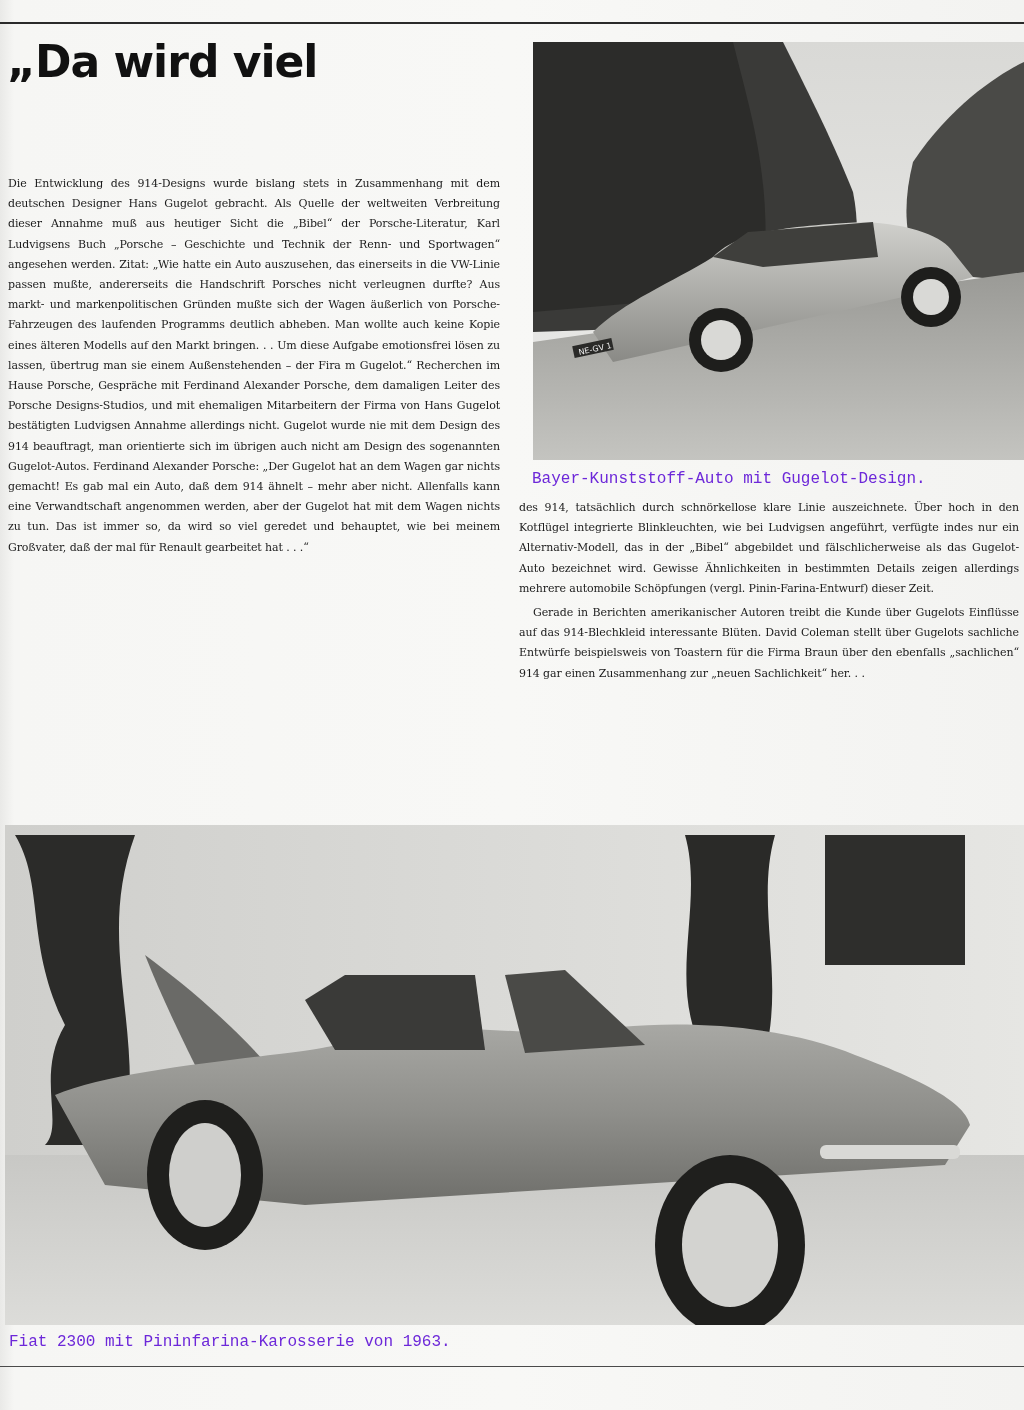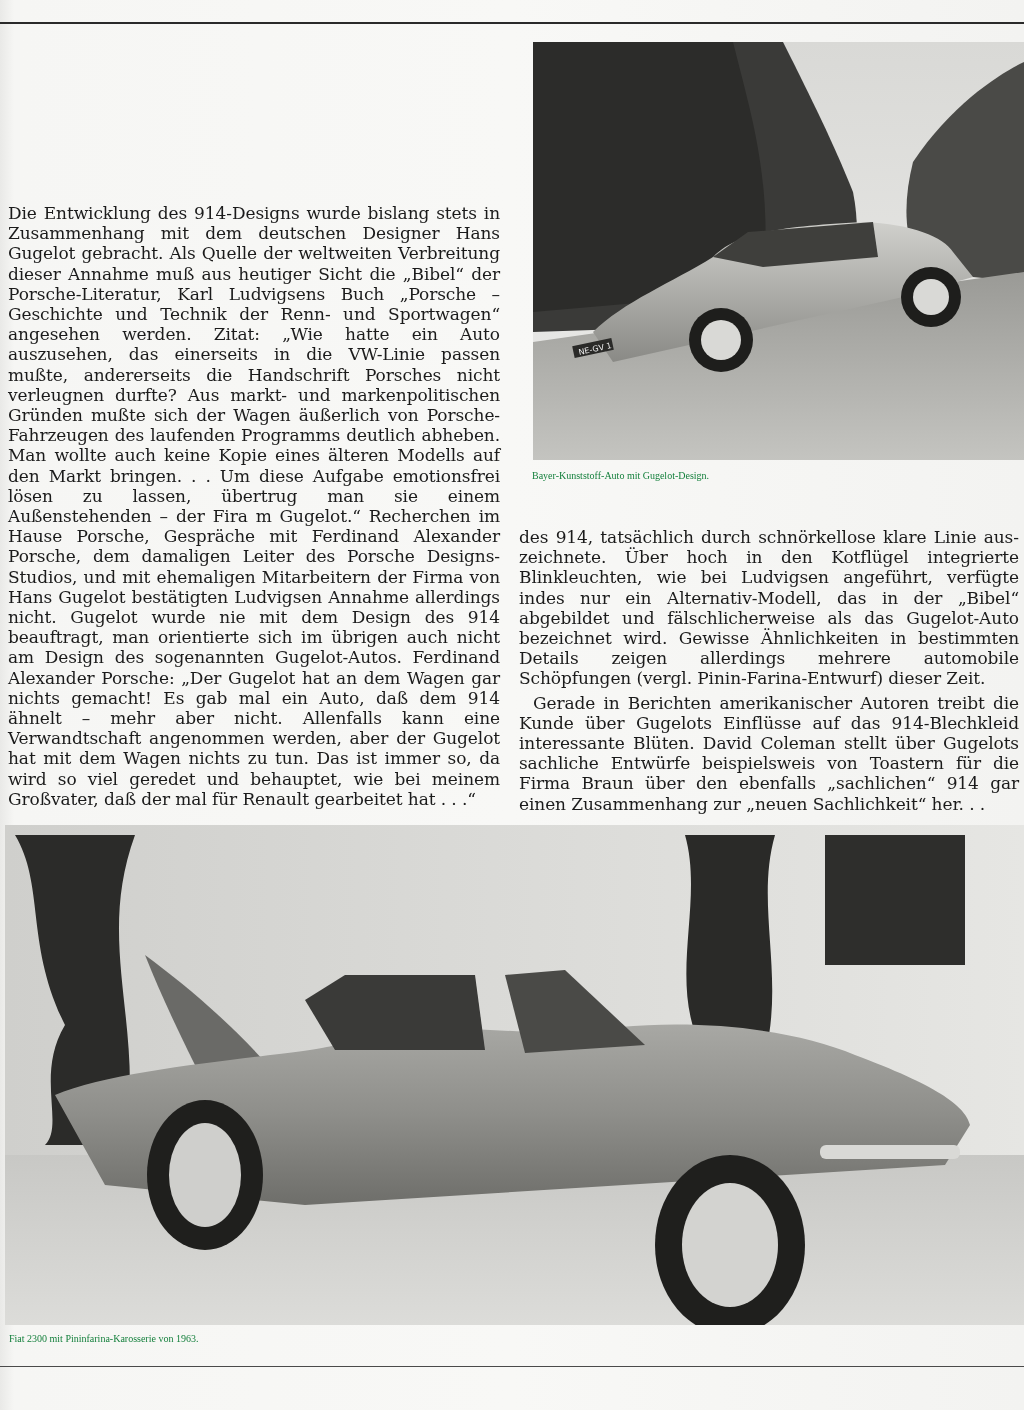--- a/index.html
+++ b/index.html
@@ -12,48 +12,48 @@
   .rule.top { top: 22px; }
   .rule.bottom { top: 1366px; height: 1px; background: #4a4a4a; }
 
   .title {
     position: absolute; left: 7px; top: 36px; width: 510px;
     font-family: "DejaVu Sans", sans-serif; font-weight: bold;
     font-size: 44px; line-height: 51px; letter-spacing: -1px; color: #111;
     margin: 0;
   }
   .col {
-    position: absolute; font-size: 17px; line-height: 20.2px;
-    text-align: justify; hyphens: manual; letter-spacing: -0.1px; margin-top: 29px;
+    position: absolute; font-size: 11px; line-height: 20.2px;
+    text-align: justify; hyphens: manual; letter-spacing: -0.1px;
   }
   .col.left { left: 8px; top: 174px; width: 492px; }
   .col.right { left: 519px; top: 498px; width: 500px; }
   .col p { margin: 0; }
   .col p.indent { text-indent: 14px; }
   .col p + p.spaced { margin-top: 4px; }
 
   .photo { position: absolute; overflow: hidden; }
   .photo svg { display: block; width: 100%; height: 100%; }
   .photo.top { left: 533px; top: 42px; width: 491px; height: 418px; }
   .photo.bottom { left: 5px; top: 825px; width: 1019px; height: 500px; }
 
   .caption {
-    position: absolute; font-family: Liberation Serif, serif;
-    font-size: 10px; color: #15803d;
+    position: absolute; font-family: Liberation Mono, monospace;
+    font-size: 16px; color: #6d28d9;
   }
   .caption.top { left: 532px; top: 470px; }
   .caption.bottom { left: 9px; top: 1333px; text-align: right; }
 </style>
 </head>
 <body>
 
 <div class="rule top"></div>
 
 <h1 class="title">
-  <br>
+  <span>„Da wird viel</span><br>
 </h1>
 
 <div class="col left">
   <p>Die Entwicklung des 914-Designs wurde bislang stets in Zusammenhang mit dem deutschen Designer Hans Gugelot gebracht. Als Quelle der weltweiten Verbreitung dieser Annahme muß aus heutiger Sicht die „Bibel“ der Porsche-Lite­ratur, Karl Ludvigsens Buch „Porsche – Geschichte und Tech­nik der Renn- und Sportwagen“ angesehen werden. Zitat: „Wie hatte ein Auto auszusehen, das einerseits in die VW-Li­nie passen mußte, andererseits die Handschrift Porsches nicht verleugnen durfte? Aus markt- und markenpolitischen Gründen mußte sich der Wagen äußerlich von Porsche-Fahr­zeugen des laufenden Programms deutlich abheben. Man wollte auch keine Kopie eines älteren Modells auf den Markt bringen. . . Um diese Aufgabe emotionsfrei lösen zu lassen, übertrug man sie einem Außenstehenden – der Fira m Guge­lot.“ Recherchen im Hause Porsche, Gespräche mit Ferdinand Alexander Porsche, dem damaligen Leiter des Porsche Des­igns-Studios, und mit ehemaligen Mitarbeitern der Firma von Hans Gugelot bestätigten Ludvigsen Annahme allerdings nicht. Gugelot wurde nie mit dem Design des 914 beauftragt, man orientierte sich im übrigen auch nicht am Design des sogenannten Gugelot-Autos. Ferdinand Alexander Porsche: „Der Gugelot hat an dem Wagen gar nichts gemacht! Es gab mal ein Auto, daß dem 914 ähnelt – mehr aber nicht. Allen­falls kann eine Verwandtschaft angenommen werden, aber der Gugelot hat mit dem Wagen nichts zu tun. Das ist immer so, da wird so viel geredet und behauptet, wie bei meinem Großvater, daß der mal für Renault gearbeitet hat . . .“</p>
 </div>
 
 <div class="photo top">
   <svg viewBox="0 0 491 418" preserveAspectRatio="none">
     <defs>
       <linearGradient id="sky1" x1="0" y1="0" x2="0" y2="1">

